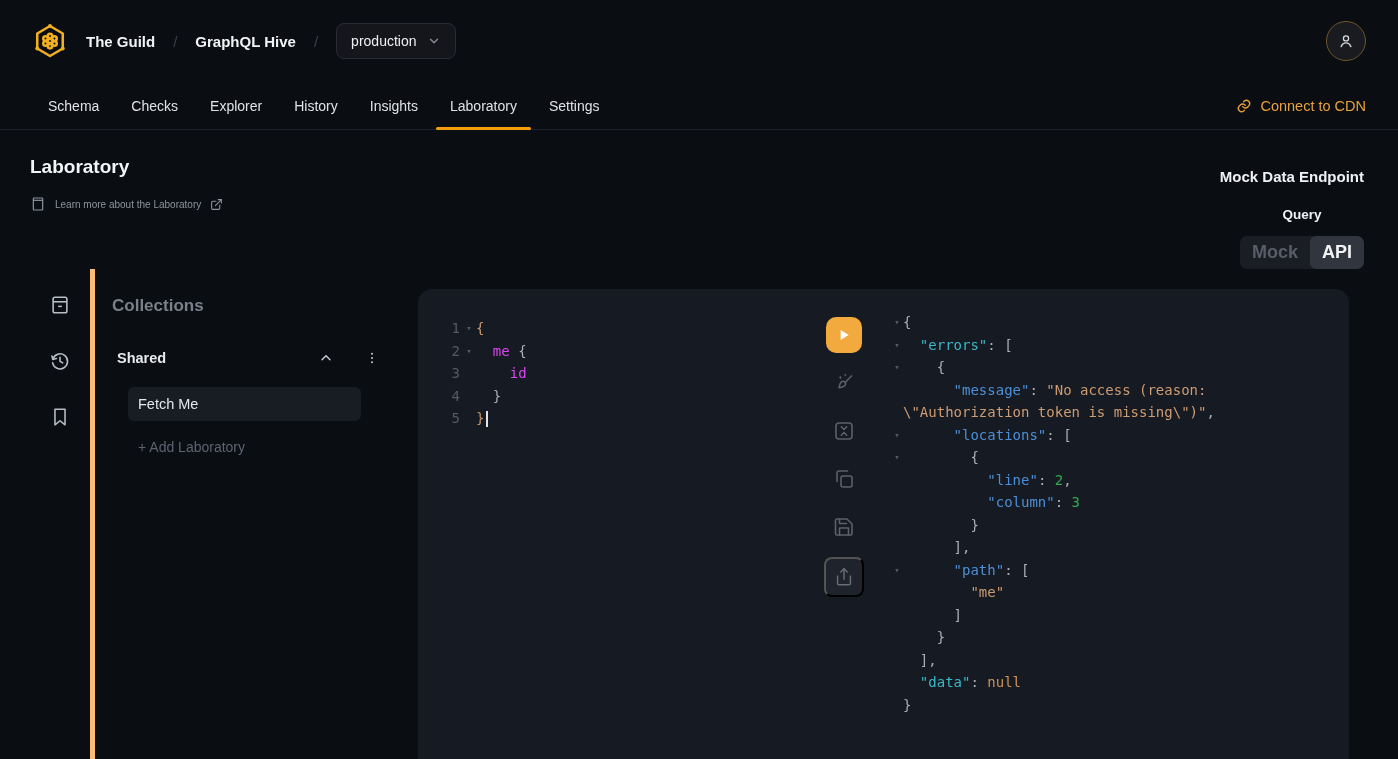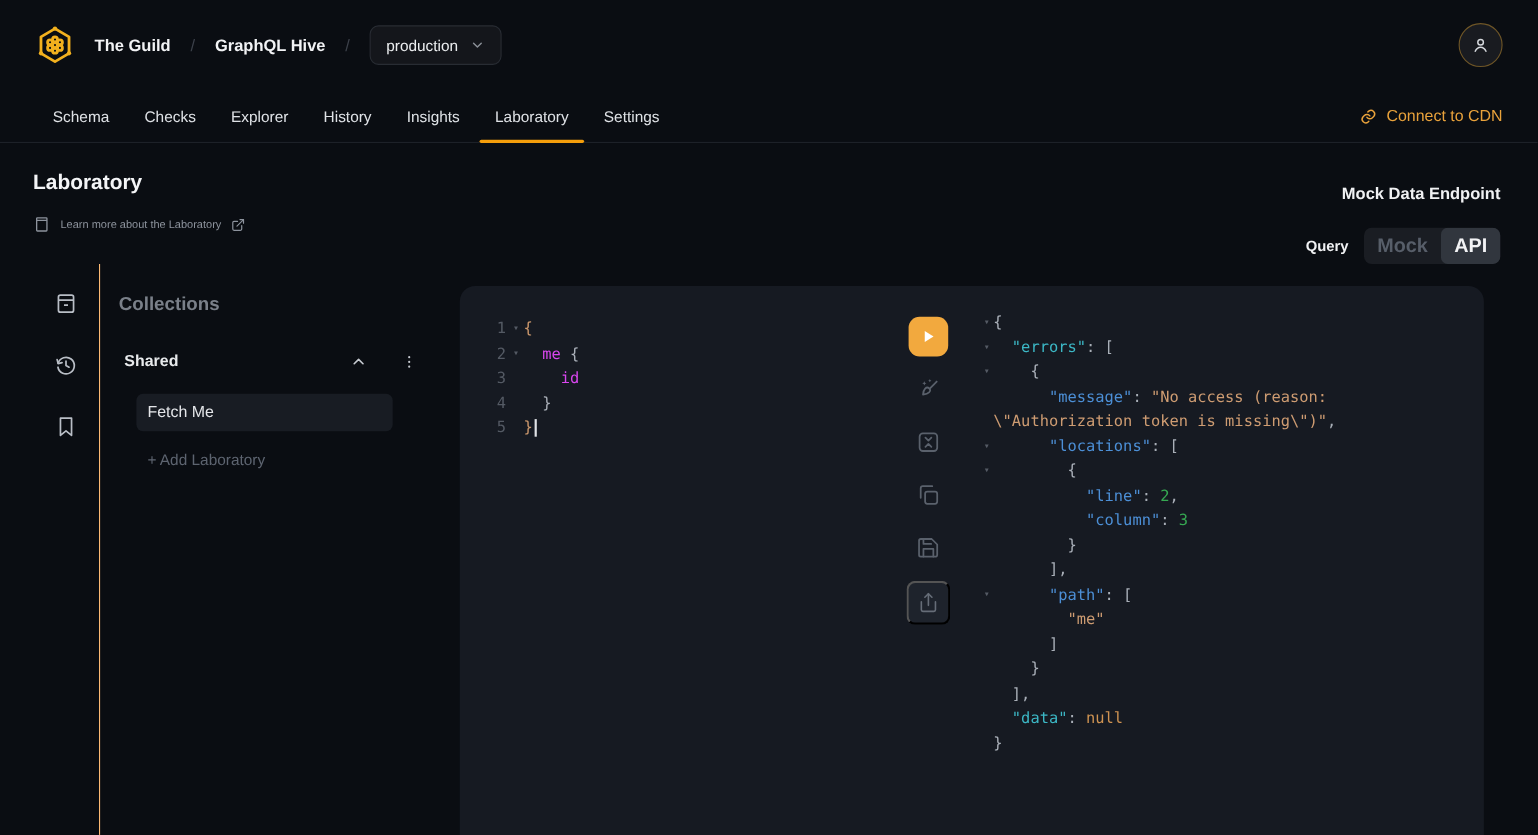--- a/index.html
+++ b/index.html
@@ -38,32 +38,32 @@
   }
   .cdn-link { margin-left:auto; display:flex; align-items:center; gap:8px; font-size:14.5px; font-weight:500; color:#e9a23b; cursor:pointer; }
 
   
   .page-head { display:flex; padding:26px 34px 0 30px; flex:none; }
   .page-title { font-size:19px; font-weight:700; color:#f4f5f7; }
   .page-sub { margin-top:10px; font-size:14.5px; color:#9aa1ab; }
   .learn-more { margin-top:18px; display:flex; align-items:center; gap:9px; font-size:10px; color:#8d939d; cursor:pointer; }
   .head-right { margin-left:auto; display:flex; flex-direction:column; align-items:flex-end; }
   .endpoint-title { font-size:15px; font-weight:700; color:#f0f1f3; margin-top:12px; }
-  .endpoint-row { margin-top:22px; display:flex; align-items:center; gap:14px; }
+  .endpoint-row { margin-top:22px; display:flex; align-items:center; gap:14px;flex-direction:column; }
   .endpoint-query { font-size:13.5px; font-weight:700; color:#f0f1f3; }
   .seg-group { display:flex; background:#1a1d23; border-radius:7px; overflow:hidden; }
   .seg { padding:6px 12px; font-size:18px; font-weight:600; color:#575e69; cursor:pointer; border-radius:6px; }
   .seg.selected { background:#31363e; color:#f2f3f5; }
 
   
   .main { flex:1; display:flex; padding-left:30px; overflow:hidden; }
   .rail { width:60px; flex:none; display:flex; flex-direction:column; align-items:center; padding-top:25px; gap:34px; }
   .rail-btn { width:22px; height:22px; color:#b9bec6; cursor:pointer; }
 
-  .collections { width:328px; flex:none; border-left:1px solid #fdba74; padding:27px 0 0 17px; }
+  .collections { width:328px; flex:none; border-left:5px solid #fdba74; padding:27px 0 0 17px; }
   .coll-heading { font-size:17px; font-weight:700; color:#7a8089; }
   .shared-row { margin:34px 38px 0 5px; display:flex; align-items:center; }
   .shared-label { font-size:14.5px; font-weight:600; color:#e8eaec; }
   .shared-row .spacer { flex:1; }
   .icon-btn { color:#c6cad0; cursor:pointer; display:flex; align-items:center; justify-content:center; }
   .kebab { margin-left:30px; }
   .op-item {
     margin:21px 0 0 16px; width:233px; height:34px;
     background:#181c23; border-radius:6px;
     display:flex; align-items:center; padding:0 10px;

